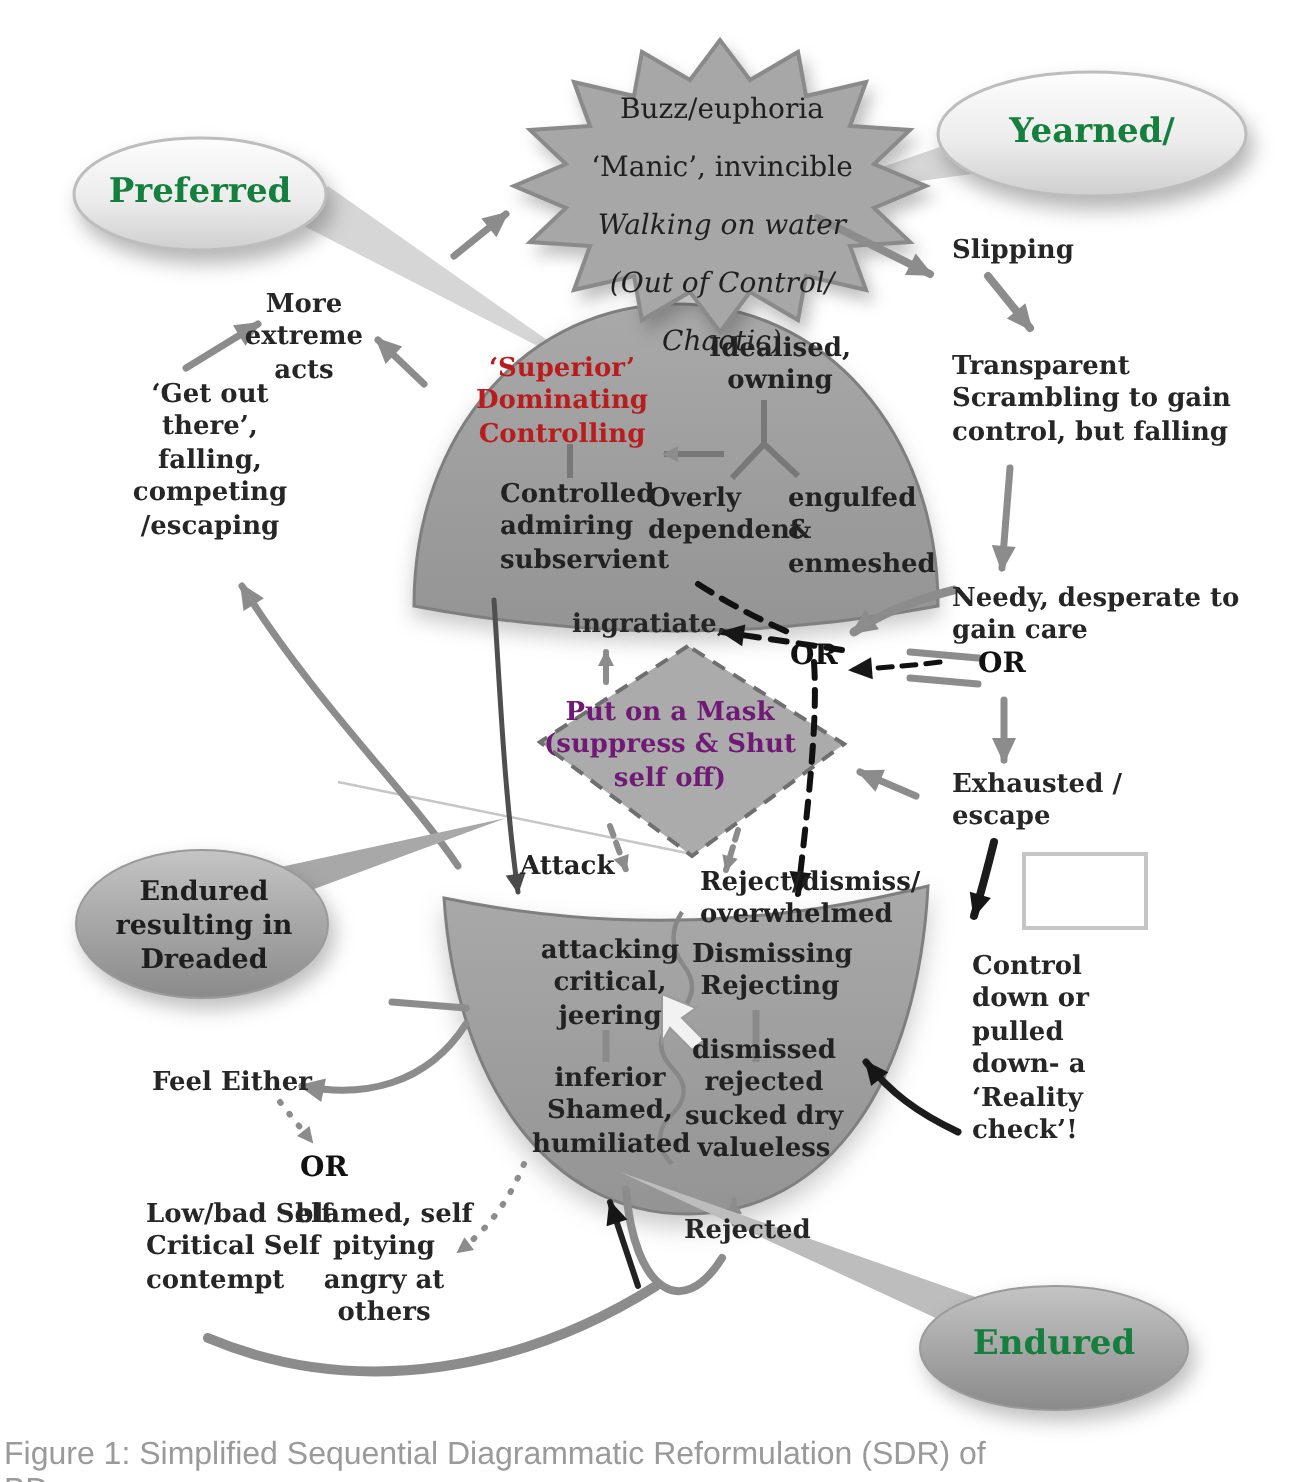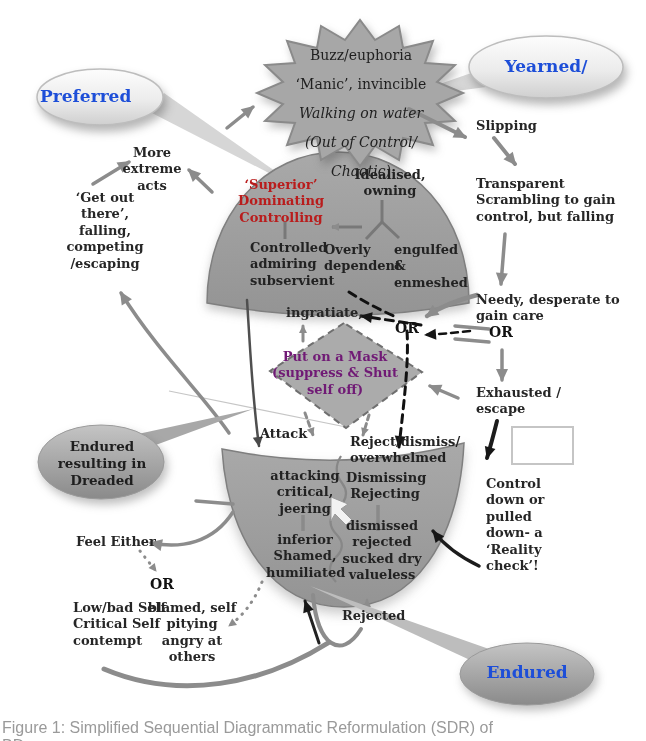--- a/index.html
+++ b/index.html
@@ -7,21 +7,21 @@
     position:relative;width:646px;height:741px;overflow:hidden;background:#fff;
     font-family:"DejaVu Serif",serif;
   }
   svg{position:absolute;left:0;top:0;}
   .lbl{
     position:absolute;font-family:"DejaVu Serif",serif;font-weight:bold;
     color:#262626;font-size:13px;line-height:1.26;white-space:normal;
   }
   .c{text-align:center;}
   .it{font-style:italic;}
-  .bub{font-size:17px;color:#1d4ed8;}
+  .bub{font-size:17px;color:#15803d;}
   .smallb{font-size:13.5px;}
   .orlbl{font-size:14px;color:#111;}
   #caption{
     position:absolute;left:2px;top:719px;width:520px;
     font-family:"Liberation Sans",sans-serif;font-size:16px;color:#9a9a9a;
     font-weight:normal;
   }
   #starburst-text{
     position:absolute;left:280px;top:47px;width:162px;
     display:flex;flex-direction:column;align-items:center;gap:13px;
@@ -156,21 +156,21 @@
   </g>
   <g style="filter:drop-shadow(3px 5px 5px rgba(90,90,90,.4));">
     <ellipse cx="101" cy="462" rx="63" ry="37" fill="url(#gMid)" stroke="#9a9a9a" stroke-width="1"></ellipse>
   </g>
   <g style="filter:drop-shadow(3px 5px 5px rgba(90,90,90,.4));">
     <ellipse cx="527" cy="674" rx="67" ry="31" fill="url(#gMid)" stroke="#9a9a9a" stroke-width="1"></ellipse>
   </g>
 </svg>
 
 <div class="lbl bub" style="left:40px;top:86px;width:120px;" class2="c">
-      <span style="display:block;">Preferred</span>
+      <span style="display:block;text-align:center;">Preferred</span>
     </div>
 
 <div class="lbl bub" style="left:486px;top:56px;width:120px;">
       <span style="display:block;text-align:center;">Yearned/</span>
     </div>
 
 <div id="starburst-text">
   <div>Buzz/euphoria</div>
   <div>‘Manic’, invincible</div>
   <div class="it">Walking on water</div>

